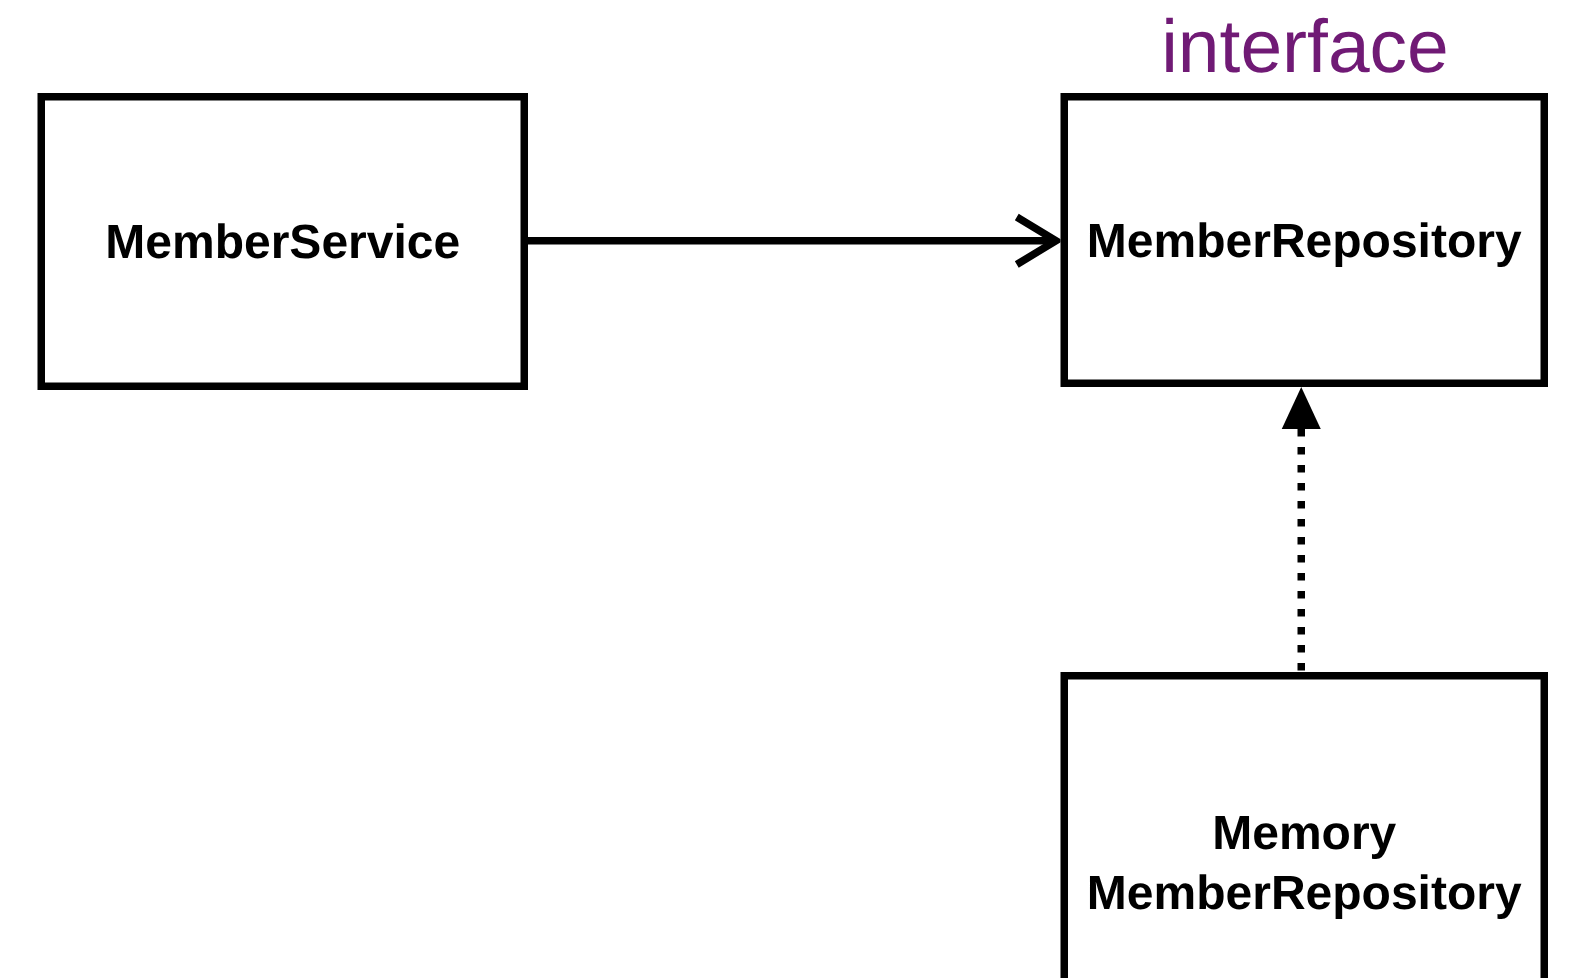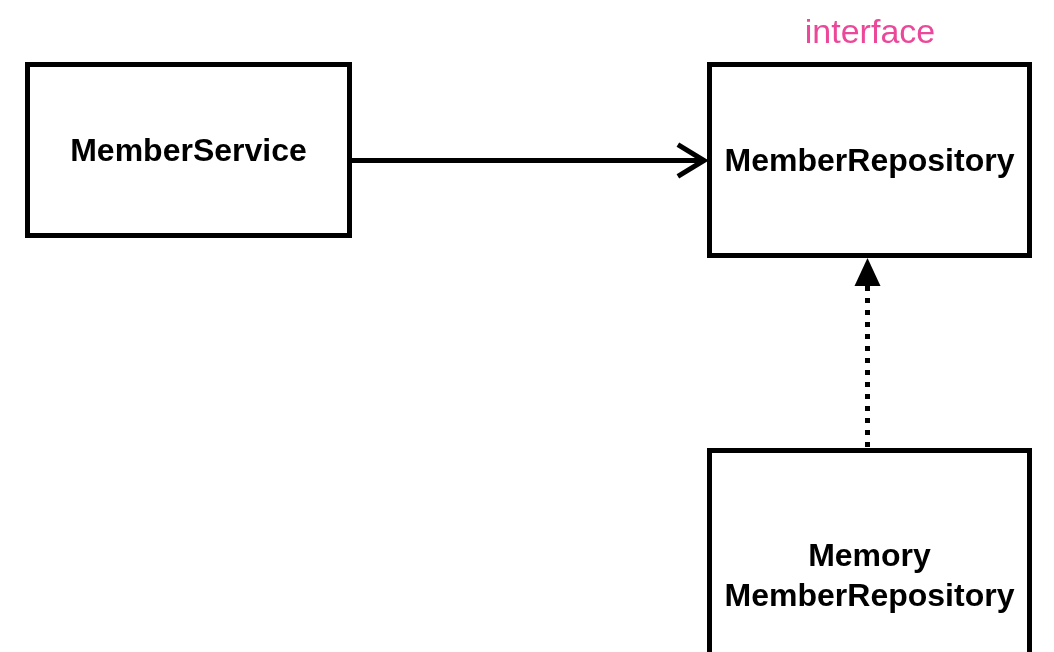--- a/index.html
+++ b/index.html
@@ -35,21 +35,21 @@
     font-weight: 700;
     font-size: 32px;
     line-height: 40px;
     color: #000000;
     white-space: nowrap;
   }
   .node-member-service {
     left: 25px;
     top: 62px;
     width: 327px;
-    height: 176px;
+    height: 198px;
   }
   .node-member-repository {
     left: 707px;
     top: 62px;
     width: 325px;
     height: 196px;
   }
   .node-memory-member-repository {
     left: 707px;
     top: 448px;
@@ -58,23 +58,23 @@
   }
   .stereotype {
     position: absolute;
     left: 690px;
     top: 0px;
     width: 360px;
     height: 62px;
     display: flex;
     align-items: center;
     justify-content: center;
-    font-size: 34px;
+    font-size: 50px;
     font-weight: 400;
-    color: #ec4899;
+    color: #701a75;
   }
 </style>
 </head>
 <body>
 
 <div class="canvas">
 
   <svg class="edges-layer" viewBox="0 0 1054 652" xmlns="http://www.w3.org/2000/svg">
 
     <g>

